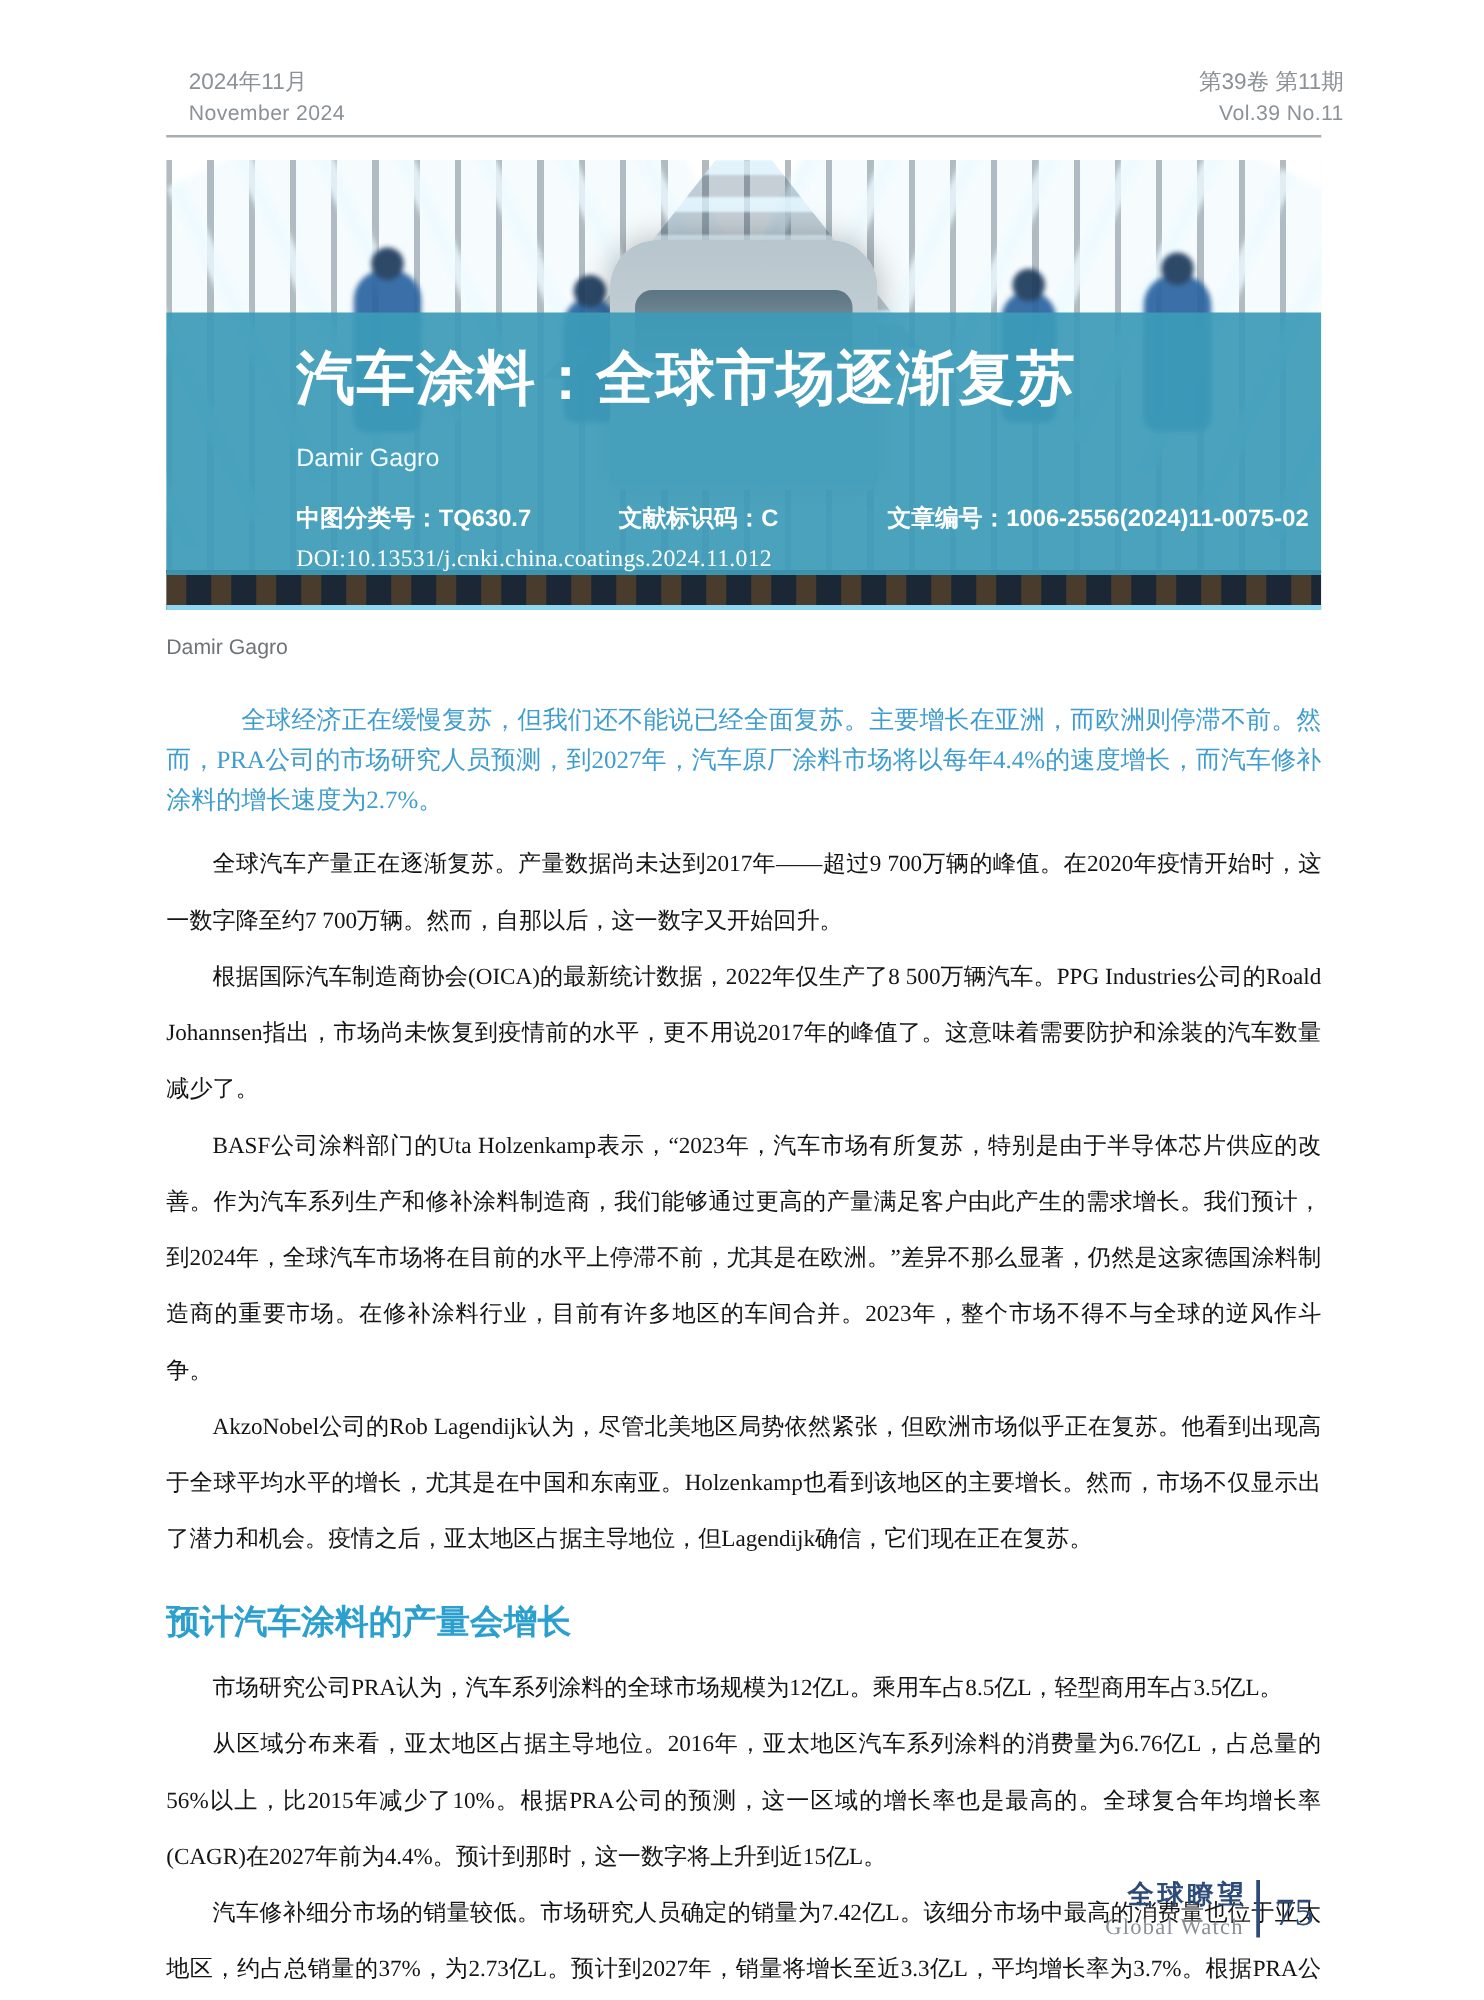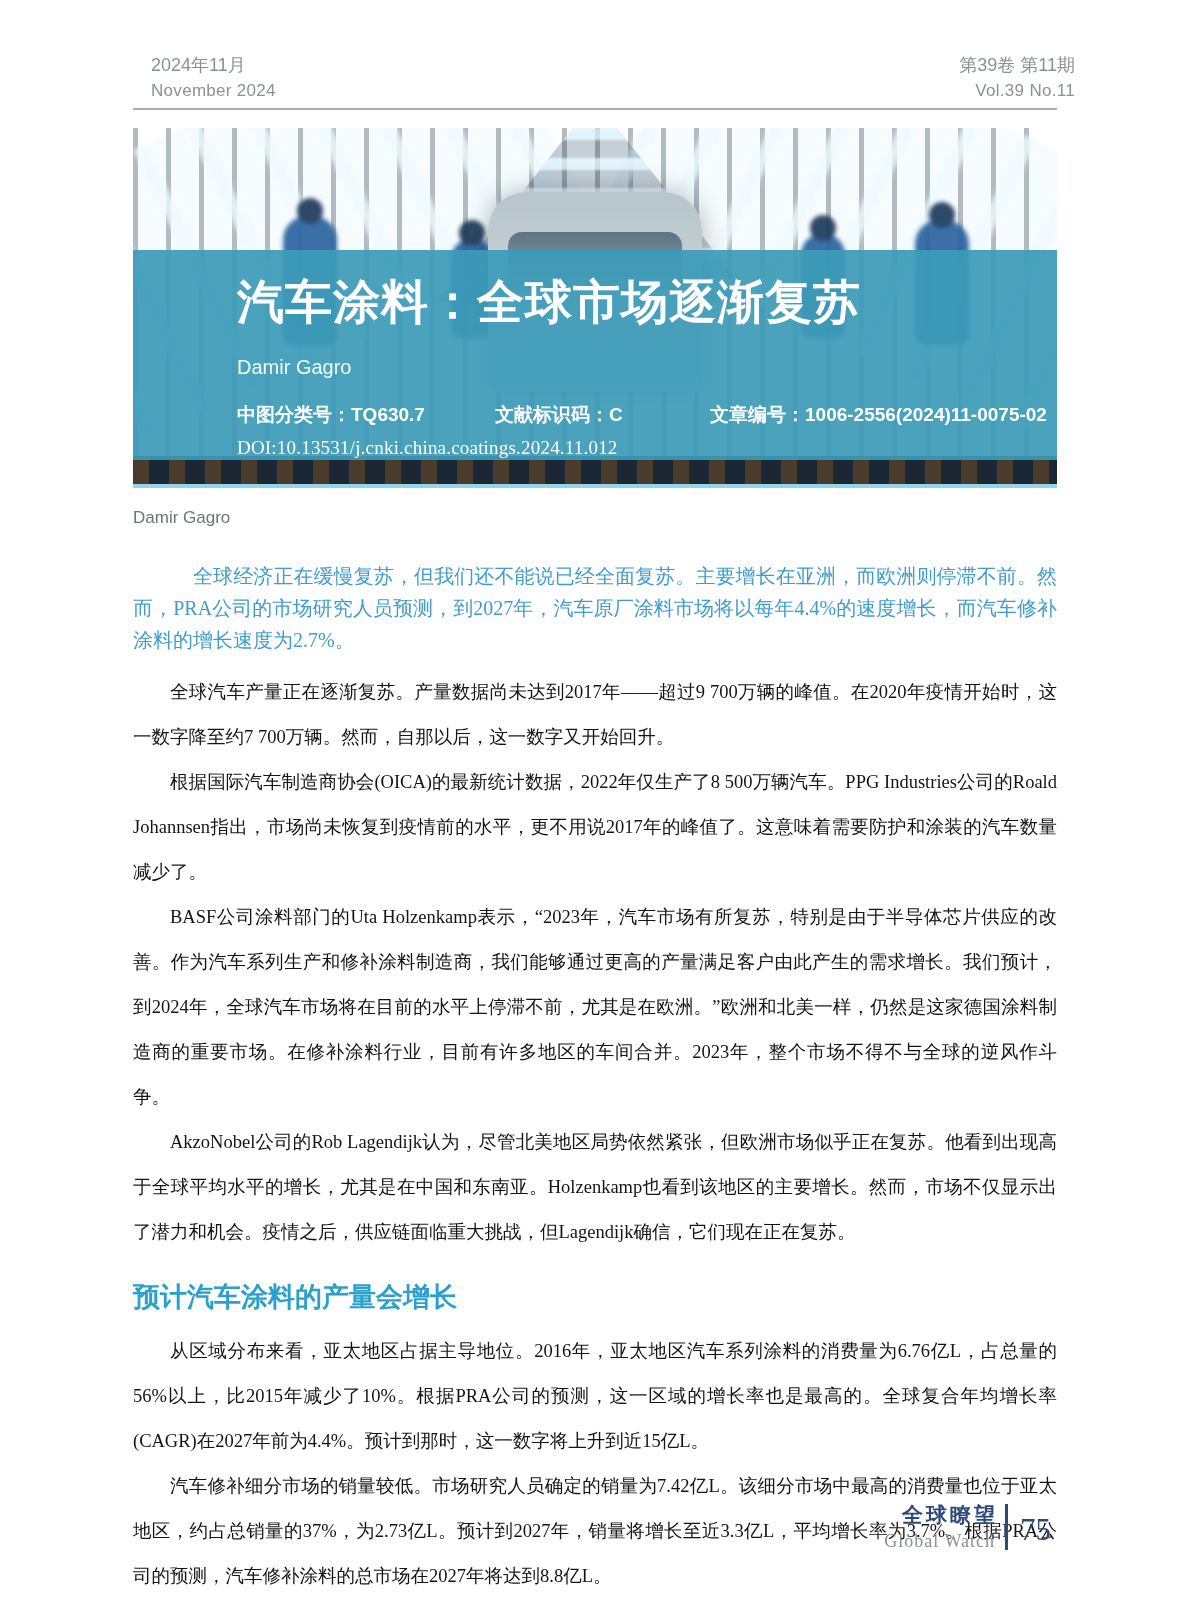--- a/index.html
+++ b/index.html
@@ -139,26 +139,27 @@
     </div>
   </section>
 
   <main class="article">
     <div class="article-author">Damir Gagro</div>
     <p class="abstract">全球经济正在缓慢复苏，但我们还不能说已经全面复苏。主要增长在亚洲，而欧洲则停滞不前。然而，PRA公司的市场研究人员预测，到2027年，汽车原厂涂料市场将以每年4.4%的速度增长，而汽车修补涂料的增长速度为2.7%。</p>
 
     <div class="paras">
         <p>全球汽车产量正在逐渐复苏。产量数据尚未达到2017年——超过9 700万辆的峰值。在2020年疫情开始时，这一数字降至约7 700万辆。然而，自那以后，这一数字又开始回升。</p>
         <p>根据国际汽车制造商协会(OICA)的最新统计数据，2022年仅生产了8 500万辆汽车。PPG Industries公司的Roald Johannsen指出，市场尚未恢复到疫情前的水平，更不用说2017年的峰值了。这意味着需要防护和涂装的汽车数量减少了。</p>
-        <p>BASF公司涂料部门的Uta Holzenkamp表示，“2023年，汽车市场有所复苏，特别是由于半导体芯片供应的改善。作为汽车系列生产和修补涂料制造商，我们能够通过更高的产量满足客户由此产生的需求增长。我们预计，到2024年，全球汽车市场将在目前的水平上停滞不前，尤其是在欧洲。”欧洲和北美一样，仍然是这家德国涂料制造商的重要市场。在修补涂料行业，目前有许多地区的车间合并。2023年，整个市场不得不与全球的逆风作斗争。</p>
-        <p>AkzoNobel公司的Rob Lagendijk认为，尽管北美地区局势依然紧张，但欧洲市场似乎正在复苏。他看到出现高于全球平均水平的增长，尤其是在中国和东南亚。Holzenkamp也看到该地区的主要增长。然而，市场不仅显示出了潜力和机会。疫情之后，供应链面临重大挑战，但Lagendijk确信，它们现在正在复苏。</p>
+        <p>BASF公司涂料部门的Uta Holzenkamp表示，“2023年，汽车市场有所复苏，特别是由于半导体芯片供应的改善。作为汽车系列生产和修补涂料制造商，我们能够通过更高的产量满足客户由此产生的需求增长。我们预计，到2024年，全球汽车市场将在目前的水平上停滞不前，尤其是在欧洲。”差异不那么显著，仍然是这家德国涂料制造商的重要市场。在修补涂料行业，目前有许多地区的车间合并。2023年，整个市场不得不与全球的逆风作斗争。</p>
+        <p>AkzoNobel公司的Rob Lagendijk认为，尽管北美地区局势依然紧张，但欧洲市场似乎正在复苏。他看到出现高于全球平均水平的增长，尤其是在中国和东南亚。Holzenkamp也看到该地区的主要增长。然而，市场不仅显示出了潜力和机会。疫情之后，亚太地区占据主导地位，但Lagendijk确信，它们现在正在复苏。</p>
       </div>
 
     <h3 class="sec-heading">预计汽车涂料的产量会增长</h3>
     <div class="paras">
+        <p>市场研究公司PRA认为，汽车系列涂料的全球市场规模为12亿L。乘用车占8.5亿L，轻型商用车占3.5亿L。</p>
         <p>从区域分布来看，亚太地区占据主导地位。2016年，亚太地区汽车系列涂料的消费量为6.76亿L，占总量的56%以上，比2015年减少了10%。根据PRA公司的预测，这一区域的增长率也是最高的。全球复合年均增长率(CAGR)在2027年前为4.4%。预计到那时，这一数字将上升到近15亿L。</p>
         <p>汽车修补细分市场的销量较低。市场研究人员确定的销量为7.42亿L。该细分市场中最高的消费量也位于亚太地区，约占总销量的37%，为2.73亿L。预计到2027年，销量将增长至近3.3亿L，平均增长率为3.7%。根据PRA公司的预测，汽车修补涂料的总市场在2027年将达到8.8亿L。</p>
       </div>
 
   </main>
 
   <footer class="page-footer">
     <div class="watch">
       <div class="watch-cn">全球瞭望</div>
       <div class="watch-en">Global Watch</div>

